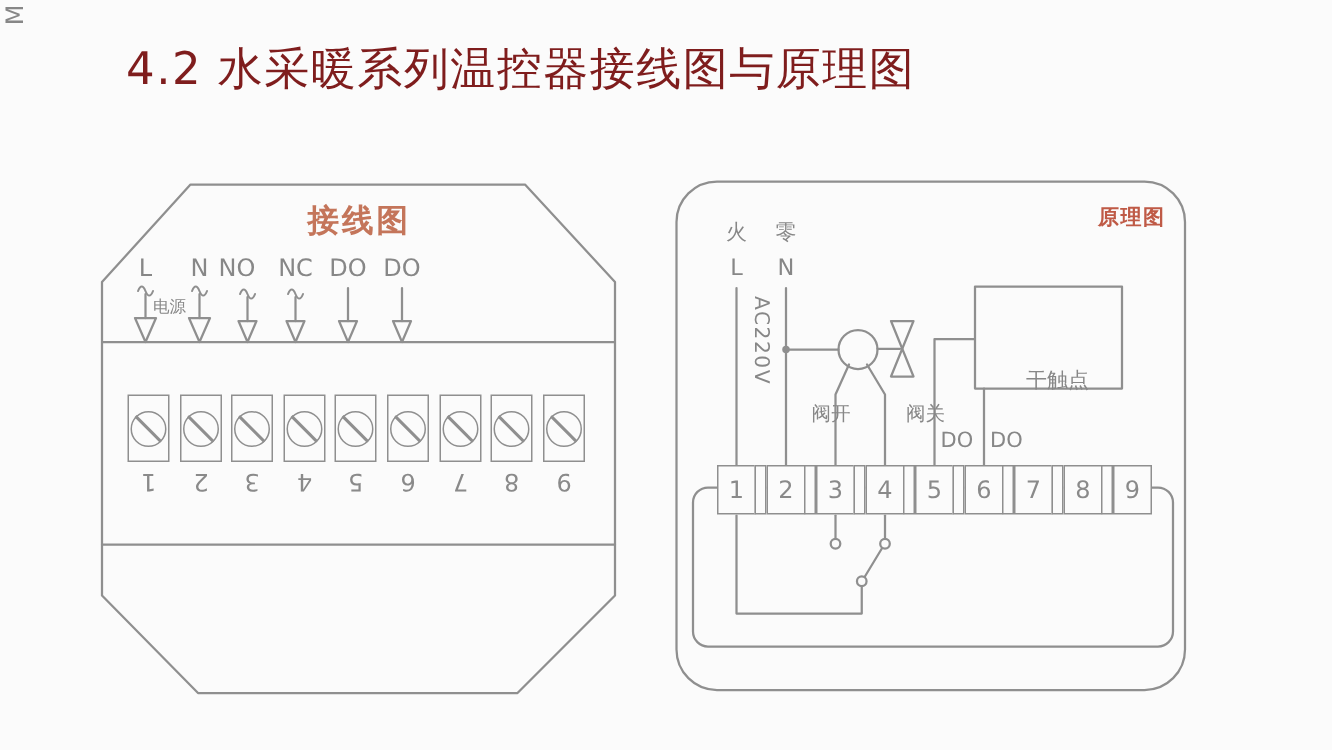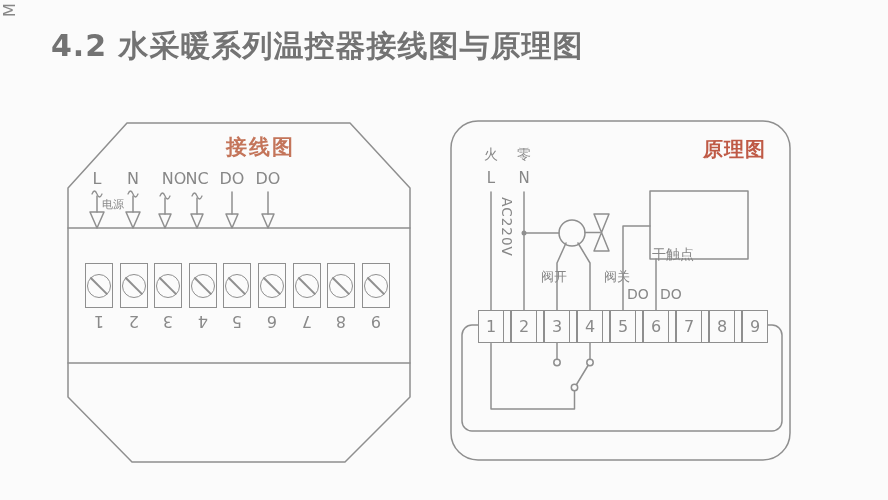--- a/index.html
+++ b/index.html
@@ -9,31 +9,31 @@
   }
   #stage{
     position:relative;
     width:888px;height:500px;
     background:#fbfbfb;
     overflow:hidden;
   }
   #lineart{position:absolute;left:0;top:0;z-index:1;}
   .lbl{position:absolute;z-index:3;color:#878787;white-space:pre;}
   #page-title{
-    position:absolute;left:51px;top:26px;z-index:3;
-    font-size:30px;font-weight:bold;color:#737373;letter-spacing:1px;
+    position:absolute;left:84px;top:26px;z-index:3;
+    font-size:30px;font-weight:normal;color:#7f1d1d;letter-spacing:1px;
     white-space:nowrap;
   }
   .diagram-tag{
     position:absolute;z-index:3;font-weight:bold;white-space:nowrap;
   }
-  #wiring-tag{left:205px;top:133px;width:90px;text-align:right;
+  #wiring-tag{left:205px;top:133px;width:90px;text-align:left;
     font-size:21px;color:#c4755a;letter-spacing:2px;}
-  #schematic-tag{left:703px;top:136px;width:74px;text-align:left;
-    font-size:20px;color:#bf5a46;letter-spacing:1px;}
+  #schematic-tag{left:703px;top:136px;width:74px;text-align:right;
+    font-size:14px;color:#bf5a46;letter-spacing:1px;}
   .top-term{width:36px;text-align:center;font-size:16px;top:169px;}
   .cjk-v{width:16px;text-align:center;line-height:1.15;}
   .screw-box{
     position:absolute;z-index:2;width:28px;height:45px;
     border:1.5px solid #8f8f8f;background:#fbfbfb;box-sizing:border-box;
   }
   .screw-circle{
     position:absolute;left:50%;top:50%;width:24px;height:24px;
     margin:-12px 0 0 -12px;border:1.5px solid #8f8f8f;border-radius:50%;
     box-sizing:border-box;
@@ -56,21 +56,21 @@
   .strip-cell.narrow{width:8px;}
   #ac220v{
     left:477px;top:219px;width:60px;height:16px;text-align:center;
     font-size:13.5px;letter-spacing:1px;transform:rotate(90deg);
   }
   #motor-m{
     left:562px;top:223px;width:20px;height:20px;text-align:center;
     font-size:16px;line-height:20px;transform:rotate(-90deg);color:#878787;
   }
   #boiler-text{
-    left:652px;top:201px;width:98px;text-align:left;
+    left:628px;top:201px;width:98px;text-align:right;
     font-size:14px;line-height:1.55;
   }
 </style>
 </head>
 <body>
 
 <div id="stage">
 
   <svg id="lineart" width="888" height="500" viewBox="0 0 888 500" fill="none" stroke="#8f8f8f" stroke-width="1.5" stroke-linejoin="round" stroke-linecap="round">
 
@@ -133,21 +133,21 @@
     <line x1="588" y1="365.5" x2="576.5" y2="384.5"></line>
     <circle cx="574.5" cy="387.5" r="3.2"></circle>
     <polyline points="574.5,391 574.5,409 491,409 491,343.5"></polyline>
   </svg>
 
   <div id="page-title">4.2 水采暖系列温控器接线图与原理图</div>
 
   <div id="wiring-tag" class="diagram-tag">接线图</div>
   <div class="lbl top-term" style="left:79px">L</div>
   <div class="lbl top-term" style="left:115px">N</div>
-  <div class="lbl top-term" style="left:156px">NO</div>
+  <div class="lbl top-term" style="left:140px">NO</div>
   <div class="lbl top-term" style="left:179px">NC</div>
   <div class="lbl top-term" style="left:214px">DO</div>
   <div class="lbl top-term" style="left:250px">DO</div>
   <div class="lbl" style="left:102px;top:197px;font-size:11px">电源</div>
   <div id="left-terminals">
       <div class="screw-box" style="left: 85px; top: 263px;">
         <div class="screw-circle">
           <div class="screw-slash"></div>
         </div>
       </div>

